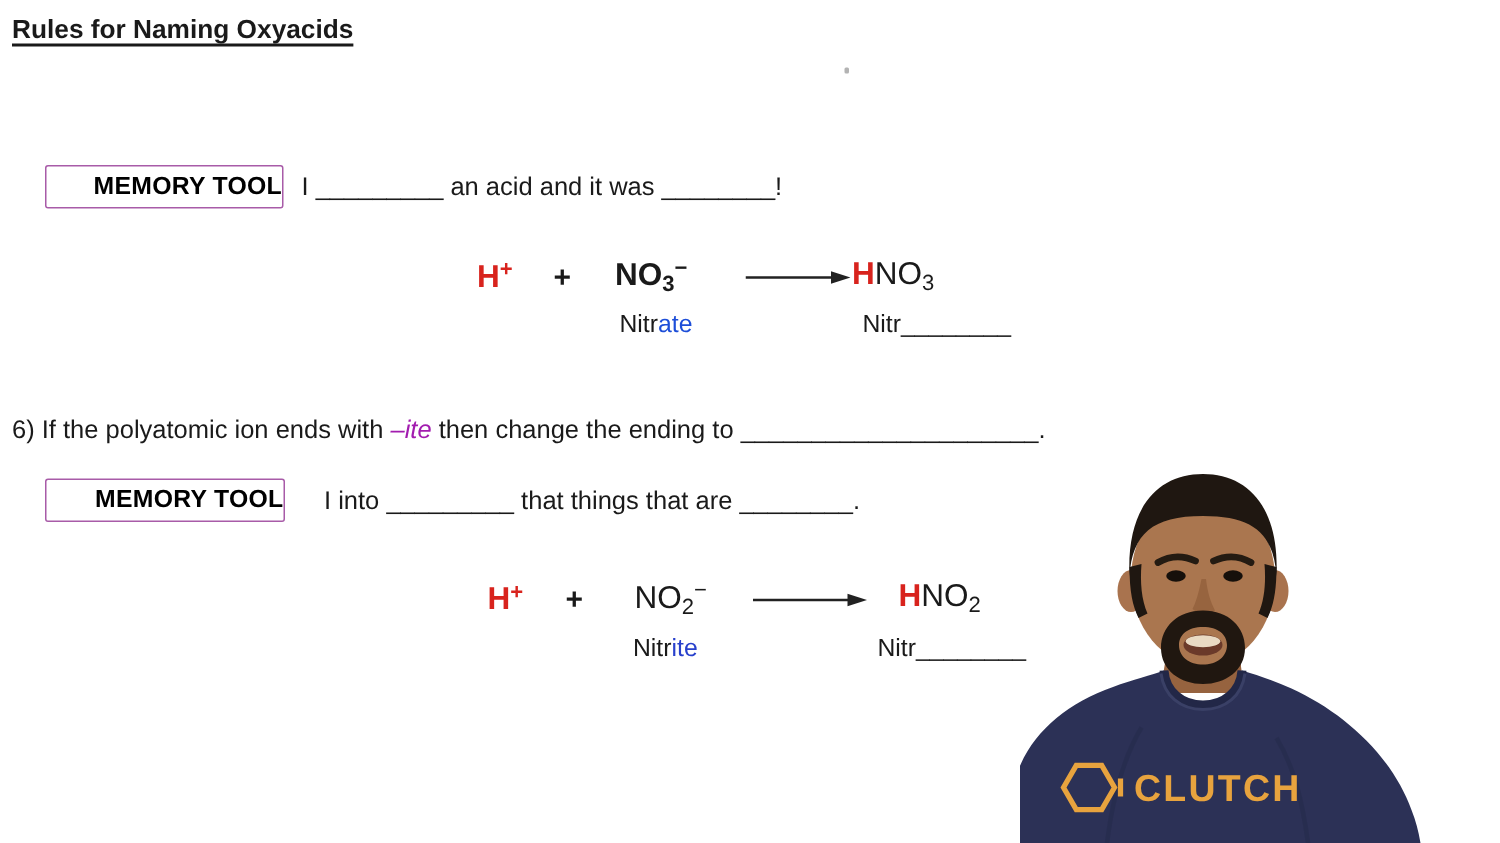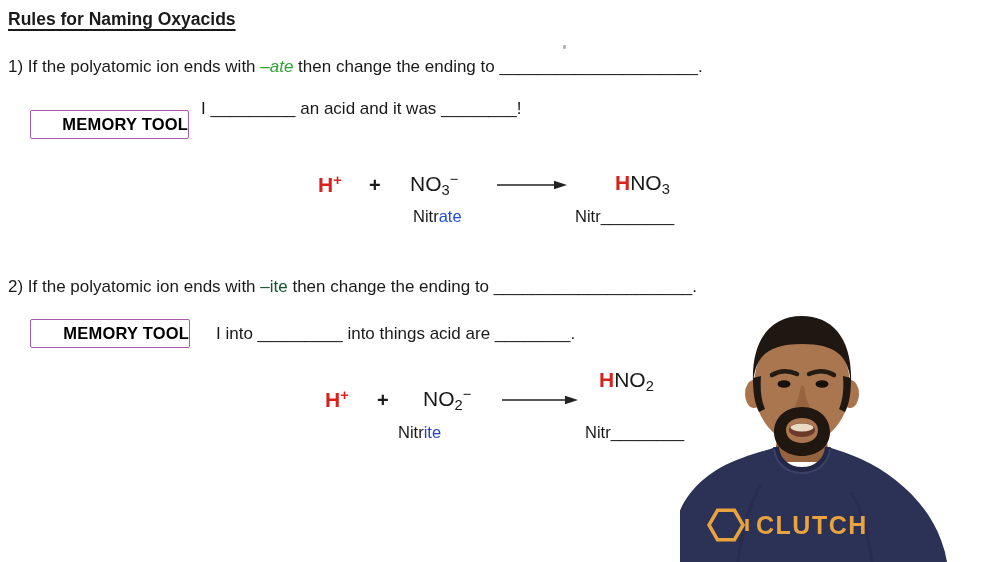--- a/index.html
+++ b/index.html
@@ -7,21 +7,21 @@
     position:relative;width:980px;height:562px;background:#ffffff;overflow:hidden;
     font-family:"Liberation Sans","DejaVu Sans",sans-serif;color:#1a1a1a;
   }
   .abs{position:absolute;white-space:nowrap;}
   .title{
     font-size:17.5px;font-weight:bold;
     text-decoration:underline;text-decoration-thickness:1.5px;text-underline-offset:4px;
   }
   .rule{font-size:17px;}
   .hl-ate{color:#2fa433;font-style:italic;}
-  .hl-ite{color:#14532d;}
+  .hl-ite{color:#a21caf;font-style:italic;}
   .memory-box{
     width:157px;height:27px;border:1.5px solid #a85ba8;border-radius:2px;
     display:flex;align-items:center;justify-content:flex-end;
     font-size:16.5px;font-weight:bold;letter-spacing:0.2px;color:#000000;background:#fff;
   }
   .memory-text{font-size:17px;}
   .eq{font-size:21px;}
   .eq sub{font-size:70%;vertical-align:-4px;}
   .eq sup{font-size:70%;vertical-align:7px;}
   .acid-h{color:#d8231d;font-weight:bold;}
@@ -31,80 +31,77 @@
   .lab-ite{color:#2840cc;}
   .stray{width:3px;height:4px;background:#9a9a9a;opacity:.75;border-radius:1px;}
 </style>
 </head>
 <body>
 
 <div id="canvas">
 
   <div class="abs title" style="left:8px;top:9px;">Rules for Naming Oxyacids</div>
 
-  <div class="abs rule" style="left:8px;top:57px;">
-    <span>1) If the polyatomic ion ends with </span><span class="hl-ate">–ate</span><span> then change the ending to </span><span>_____________________</span><span>.</span>
-  </div>
 
   <div class="abs stray" style="left:563px;top:45px;"></div>
 
   <div class="abs memory-box" style="left:30px;top:110px;">
     <span>MEMORY TOOL</span>
   </div>
-  <div class="abs memory-text" style="left:201px;top:99px;">
+  <div class="abs memory-text" style="left:201px;top:115px;">
     <span>I </span><span>_________</span><span> an acid and it was </span><span>________</span><span>!</span>
   </div>
 
   <div class="abs eq acid-h" style="left:318px;top:172px;">
     <span>H</span><sup>+</sup>
   </div>
   <div class="abs plus-op" style="left:369px;top:174px;">+</div>
-  <div class="abs eq" style="left:410px;top:171px;">
+  <div class="abs eq" style="left:410px;top:171px;font-weight:bold;">
     <span>NO</span><sub>3</sub><sup>−</sup>
   </div>
   <svg class="abs" style="left:497px;top:178px;" width="70" height="14" viewBox="0 0 70 14">
     <line x1="0" y1="7" x2="60" y2="7" stroke="#222" stroke-width="1.6"></line>
     <polygon points="57,2.8 70,7 57,11.2" fill="#222"></polygon>
   </svg>
-  <div class="abs eq" style="left:615px;top:171px;">
+  <div class="abs eq" style="left:568px;top:171px;">
     <span class="acid-h">H</span><span>NO</span><sub>3</sub>
   </div>
   <div class="abs eq-label" style="left:413px;top:207px;">
     <span>Nitr</span><span class="lab-ate">ate</span>
   </div>
   <div class="abs eq-label" style="left:575px;top:207px;">
     <span>Nitr</span><span>________</span>
   </div>
 
   <div class="abs rule" style="left:8px;top:277px;">
-    <span>2) If the polyatomic ion ends with </span><span class="hl-ite">–ite</span><span> then change the ending to </span><span>_____________________</span><span>.</span>
+    <span>6) If the polyatomic ion ends with </span><span class="hl-ite">–ite</span><span> then change the ending to </span><span>_____________________</span><span>.</span>
   </div>
 
   <div class="abs memory-box" style="left:30px;top:319px;width:158px;">
     <span>MEMORY TOOL</span>
   </div>
   <div class="abs memory-text" style="left:216px;top:324px;">
-    <span>I into </span><span>_________</span><span> into things acid are </span><span>________</span><span>.</span>
+    <span>I into </span><span>_________</span><span> that things that are </span><span>________</span><span>.</span>
   </div>
 
   <div class="abs eq acid-h" style="left:325px;top:387px;">
     <span>H</span><sup>+</sup>
   </div>
   <div class="abs plus-op" style="left:377px;top:389px;">+</div>
   <div class="abs eq" style="left:423px;top:386px;">
     <span>NO</span><sub>2</sub><sup>−</sup>
   </div>
   <svg class="abs" style="left:502px;top:393px;" width="76" height="14" viewBox="0 0 76 14">
     <line x1="0" y1="7" x2="66" y2="7" stroke="#222" stroke-width="1.6"></line>
     <polygon points="63,2.8 76,7 63,11.2" fill="#222"></polygon>
   </svg>
-  <div class="abs eq" style="left:599px;top:368px;">
+  <div class="abs eq" style="left:599px;top:386px;">
     <span class="acid-h">H</span><span>NO</span><sub>2</sub>
   </div>
-  <div class="abs eq-label" style="left:398px;top:423px;text-align:center;">
+  <div class="abs eq-label" style="left:422px;top:423px;text-align:center;">
     <span>Nitr</span><span class="lab-ite">ite</span>
   </div>
   <div class="abs eq-label" style="left:585px;top:423px;">
     <span>Nitr</span><span>________</span>
   </div>
 
   <svg class="abs" style="left:680px;top:300px;" width="320" height="262" viewBox="0 0 320 262">
 
     <path d="M97,118 L147,118 C146,140 147,152 153,162 L91,162 C97,150 98,136 97,118 Z" fill="#96633f"></path>
     <path d="M97,118 L147,118 C146,130 146,138 147,144 C130,151 110,149 97,140 Z" fill="#7e5234"></path>

